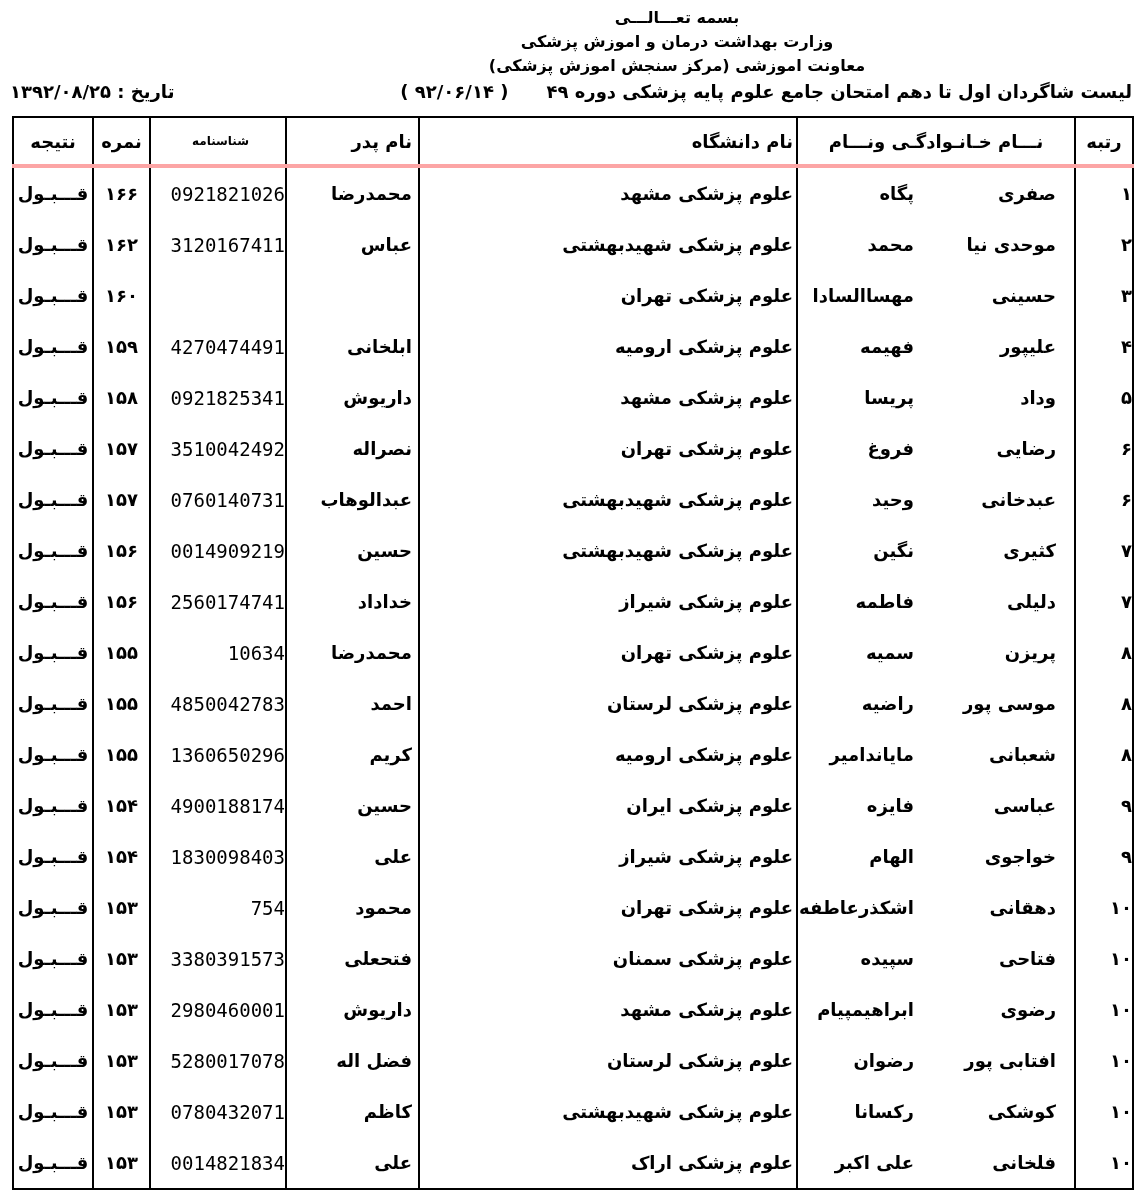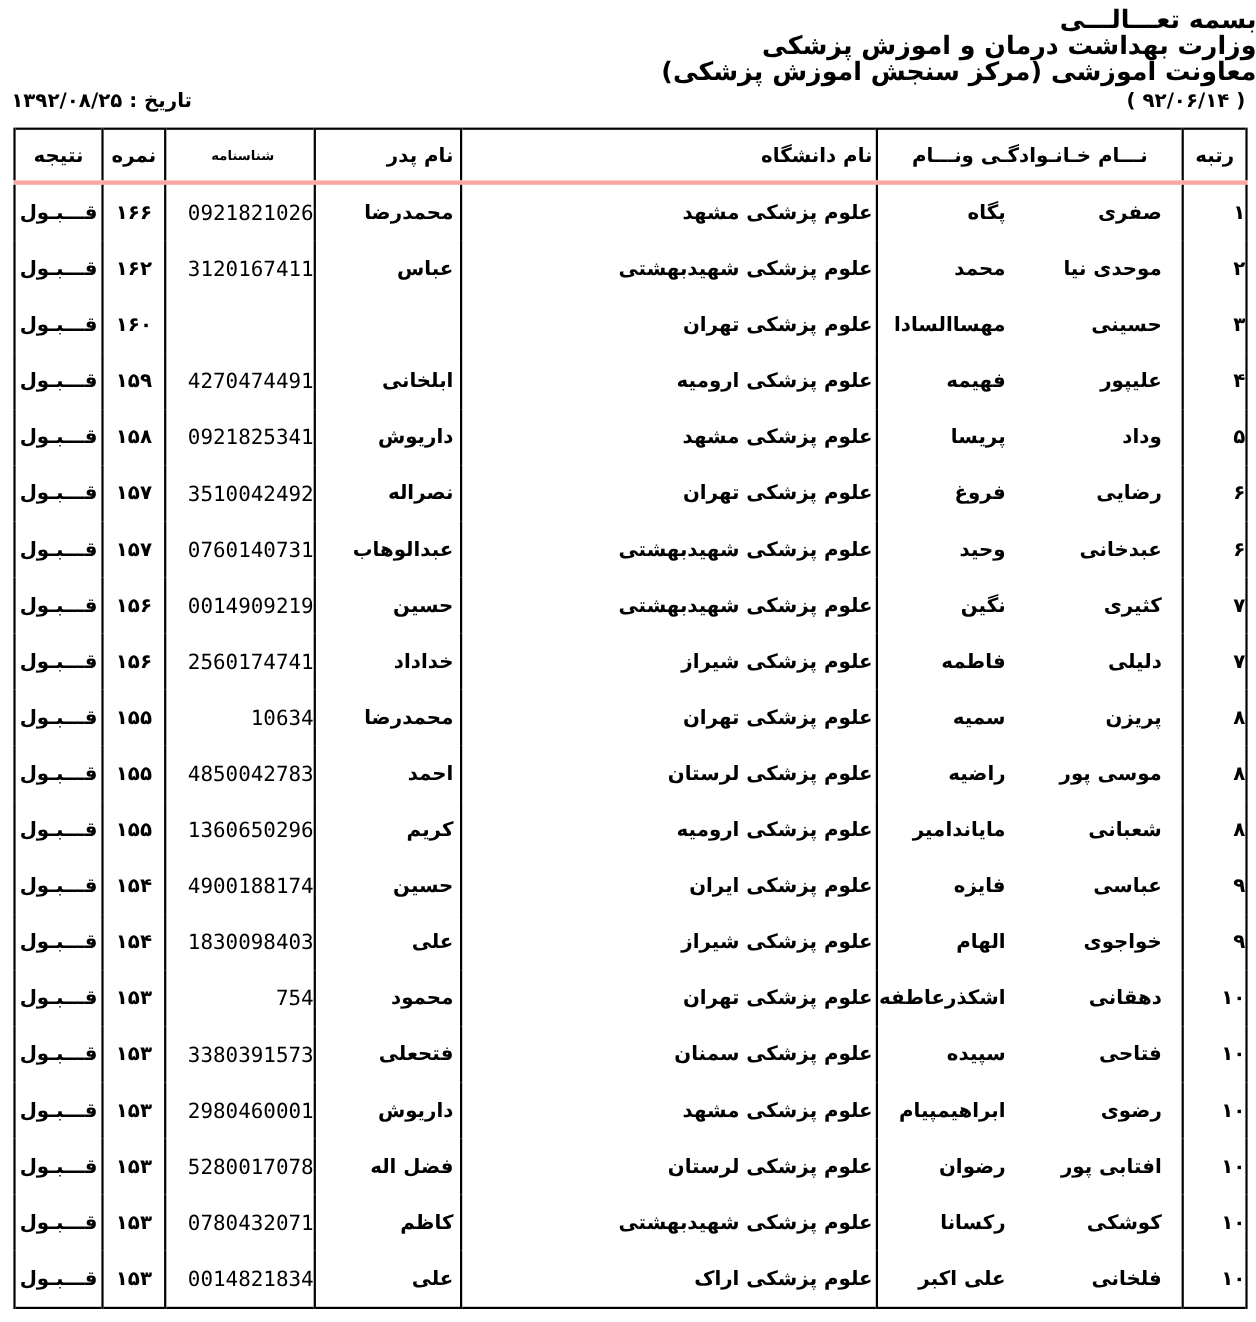--- a/index.html
+++ b/index.html
@@ -7,22 +7,22 @@
     width:1142px;height:1202px;overflow:hidden;
     background:#ffffff;color:#000000;
     font-family:"DejaVu Sans",sans-serif;
     font-weight:bold;
     -webkit-font-smoothing:none;
   }
   
   .header-block{
     width:930px;
     padding-top:6px;
-    text-align:right;
-    font-size:23px;
+    text-align:center;
+    font-size:16px;
     line-height:24px;
     letter-spacing:1px;
   }
   .header-line{white-space:nowrap;}
   .title-row{
     display:flex;
     justify-content:space-between;
     align-items:flex-end;
     padding:2px 10px 0 10px;
     font-size:18px;
@@ -73,20 +73,21 @@
 <body>
 
 <div class="header-block">
   <div class="header-line">بسمه تعـــالـــی</div>
   <div class="header-line">وزارت بهداشت درمان و اموزش پزشکی</div>
   <div class="header-line">معاونت اموزشی (مرکز سنجش اموزش پزشکی)</div>
 </div>
 
 <div class="title-row">
   <span class="title-right">
+    <span>لیست شاگردان اول تا دهم امتحان جامع علوم پایه پزشکی دوره ۴۹</span>
     <span>( ۹۲/۰۶/۱۴ )</span>
   </span>
   <span>تاریخ : ۱۳۹۲/۰۸/۲۵</span>
 </div>
 
 <table class="results">
   <colgroup>
     <col style="width:58px">
     <col style="width:278px">
     <col style="width:378px">

